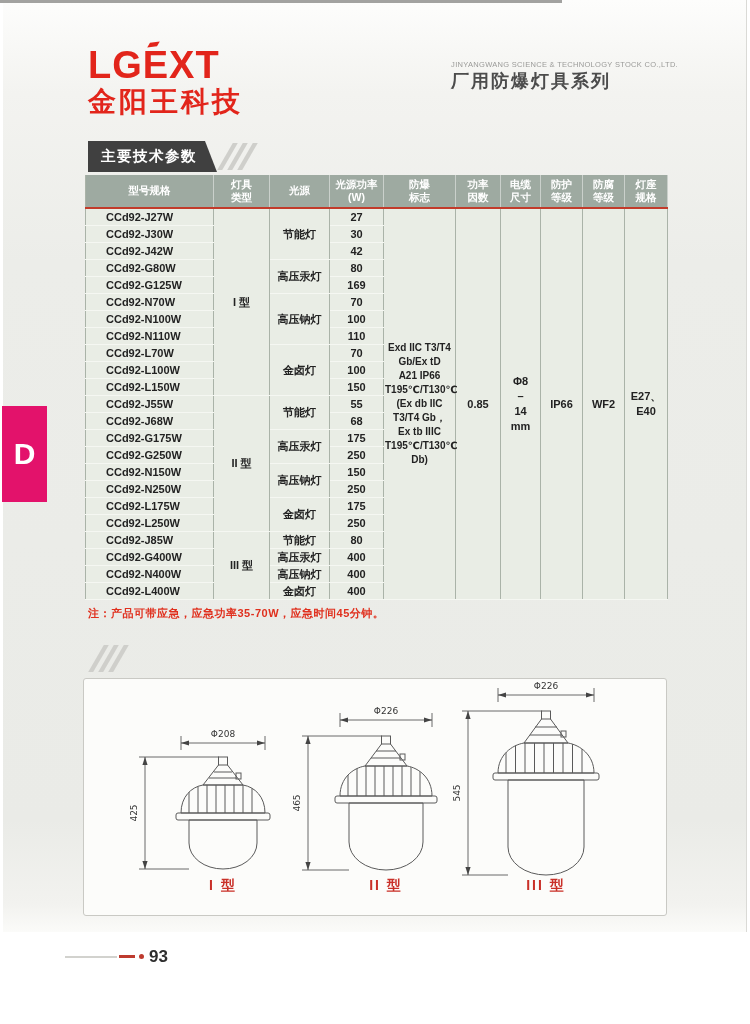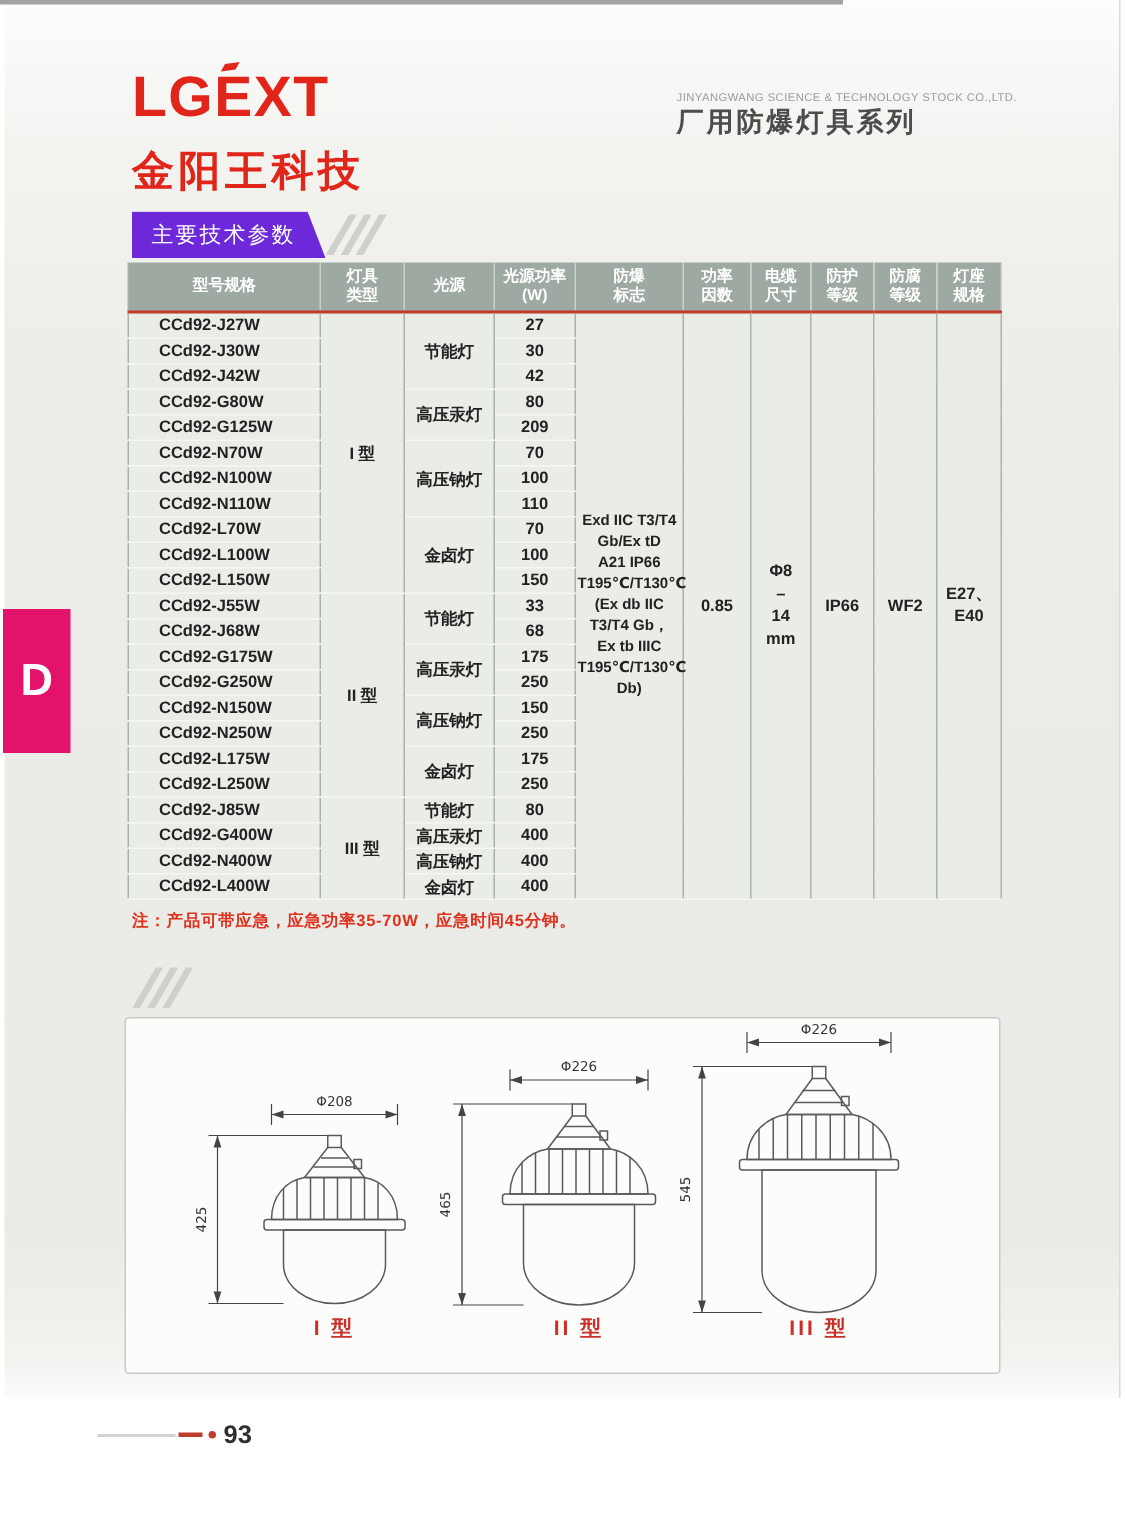--- a/index.html
+++ b/index.html
@@ -11,31 +11,31 @@
     position:absolute;left:3px;right:3px;top:0;height:932px;
     background:linear-gradient(180deg,#fdfdfc 0%,#f3f3f0 10%,#ECEDE9 28%,#EAEBE7 88%,#f2f2ef 97%,#fbfbf9 100%);
     border-right:1px solid #dadad6;
   }
   .top-strip{position:absolute;top:0;left:0;width:562px;height:3px;background:#a2a2a0;}
 
   
   .logo-block{position:absolute;left:88px;top:46px;}
   .logo-text{position:relative;color:#E2251B;font-size:38px;font-weight:800;letter-spacing:1px;line-height:1;}
   .logo-accent{position:absolute;left:61px;top:-4px;width:9px;height:5px;background:#E2251B;transform:skewX(-35deg) rotate(-8deg);}
-  .logo-cn{color:#E2251B;font-size:28px;font-weight:800;letter-spacing:3px;margin-top:15px;line-height:1.1;}
+  .logo-cn{color:#E2251B;font-size:28px;font-weight:800;letter-spacing:3px;margin-top:3px;line-height:1.1;}
   .header-right{position:absolute;right:72px;top:60px;text-align:left;}
   .company-en{font-size:7.5px;color:#9a9a98;letter-spacing:0.3px;}
   .series-title{font-size:18px;font-weight:700;color:#4c4c4c;letter-spacing:2px;}
 
   
   .section{position:absolute;left:88px;display:flex;align-items:center;}
   .section.params{top:141px;}
   .section.dims{top:645px;}
   .badge{
-    background:#6d28d9;color:#fff;font-size:14.5px;font-weight:400;letter-spacing:1.5px;
+    background:#404040;color:#fff;font-size:14.5px;font-weight:700;letter-spacing:1.5px;
     padding:6px 20px 6px 13px;display:inline-block;
     clip-path:polygon(0 0,calc(100% - 12px) 0,100% 100%,0 100%);
   }
   .stripes{display:flex;margin-left:8px;}
   .stripe{width:5px;height:27px;background:#cfcfcb;transform:skewX(-30deg);margin-right:5px;}
 
   
   .spec-table{
     position:absolute;left:85px;top:175px;width:582px;border-collapse:collapse;table-layout:fixed;
     border-left:1px solid #aab3a8;border-bottom:1px solid #b9c0b6;
@@ -185,21 +185,21 @@
         <td class="model">CCd92-J42W</td>
         <td>42</td>
       </tr>
     <tr>
         <td class="model">CCd92-G80W</td>
         <td rowspan="2">高压汞灯</td>
         <td>80</td>
       </tr>
     <tr>
         <td class="model">CCd92-G125W</td>
-        <td>209</td>
+        <td>169</td>
       </tr>
     <tr>
         <td class="model">CCd92-N70W</td>
         <td rowspan="3">高压钠灯</td>
         <td>70</td>
       </tr>
     <tr>
         <td class="model">CCd92-N100W</td>
         <td>100</td>
       </tr>
@@ -217,21 +217,21 @@
         <td>100</td>
       </tr>
     <tr>
         <td class="model">CCd92-L150W</td>
         <td>150</td>
       </tr>
     <tr>
         <td class="model">CCd92-J55W</td>
         <td rowspan="8">II 型</td>
         <td rowspan="2">节能灯</td>
-        <td>33</td>
+        <td>55</td>
       </tr>
     <tr>
         <td class="model">CCd92-J68W</td>
         <td>68</td>
       </tr>
     <tr>
         <td class="model">CCd92-G175W</td>
         <td rowspan="2">高压汞灯</td>
         <td>175</td>
       </tr>

